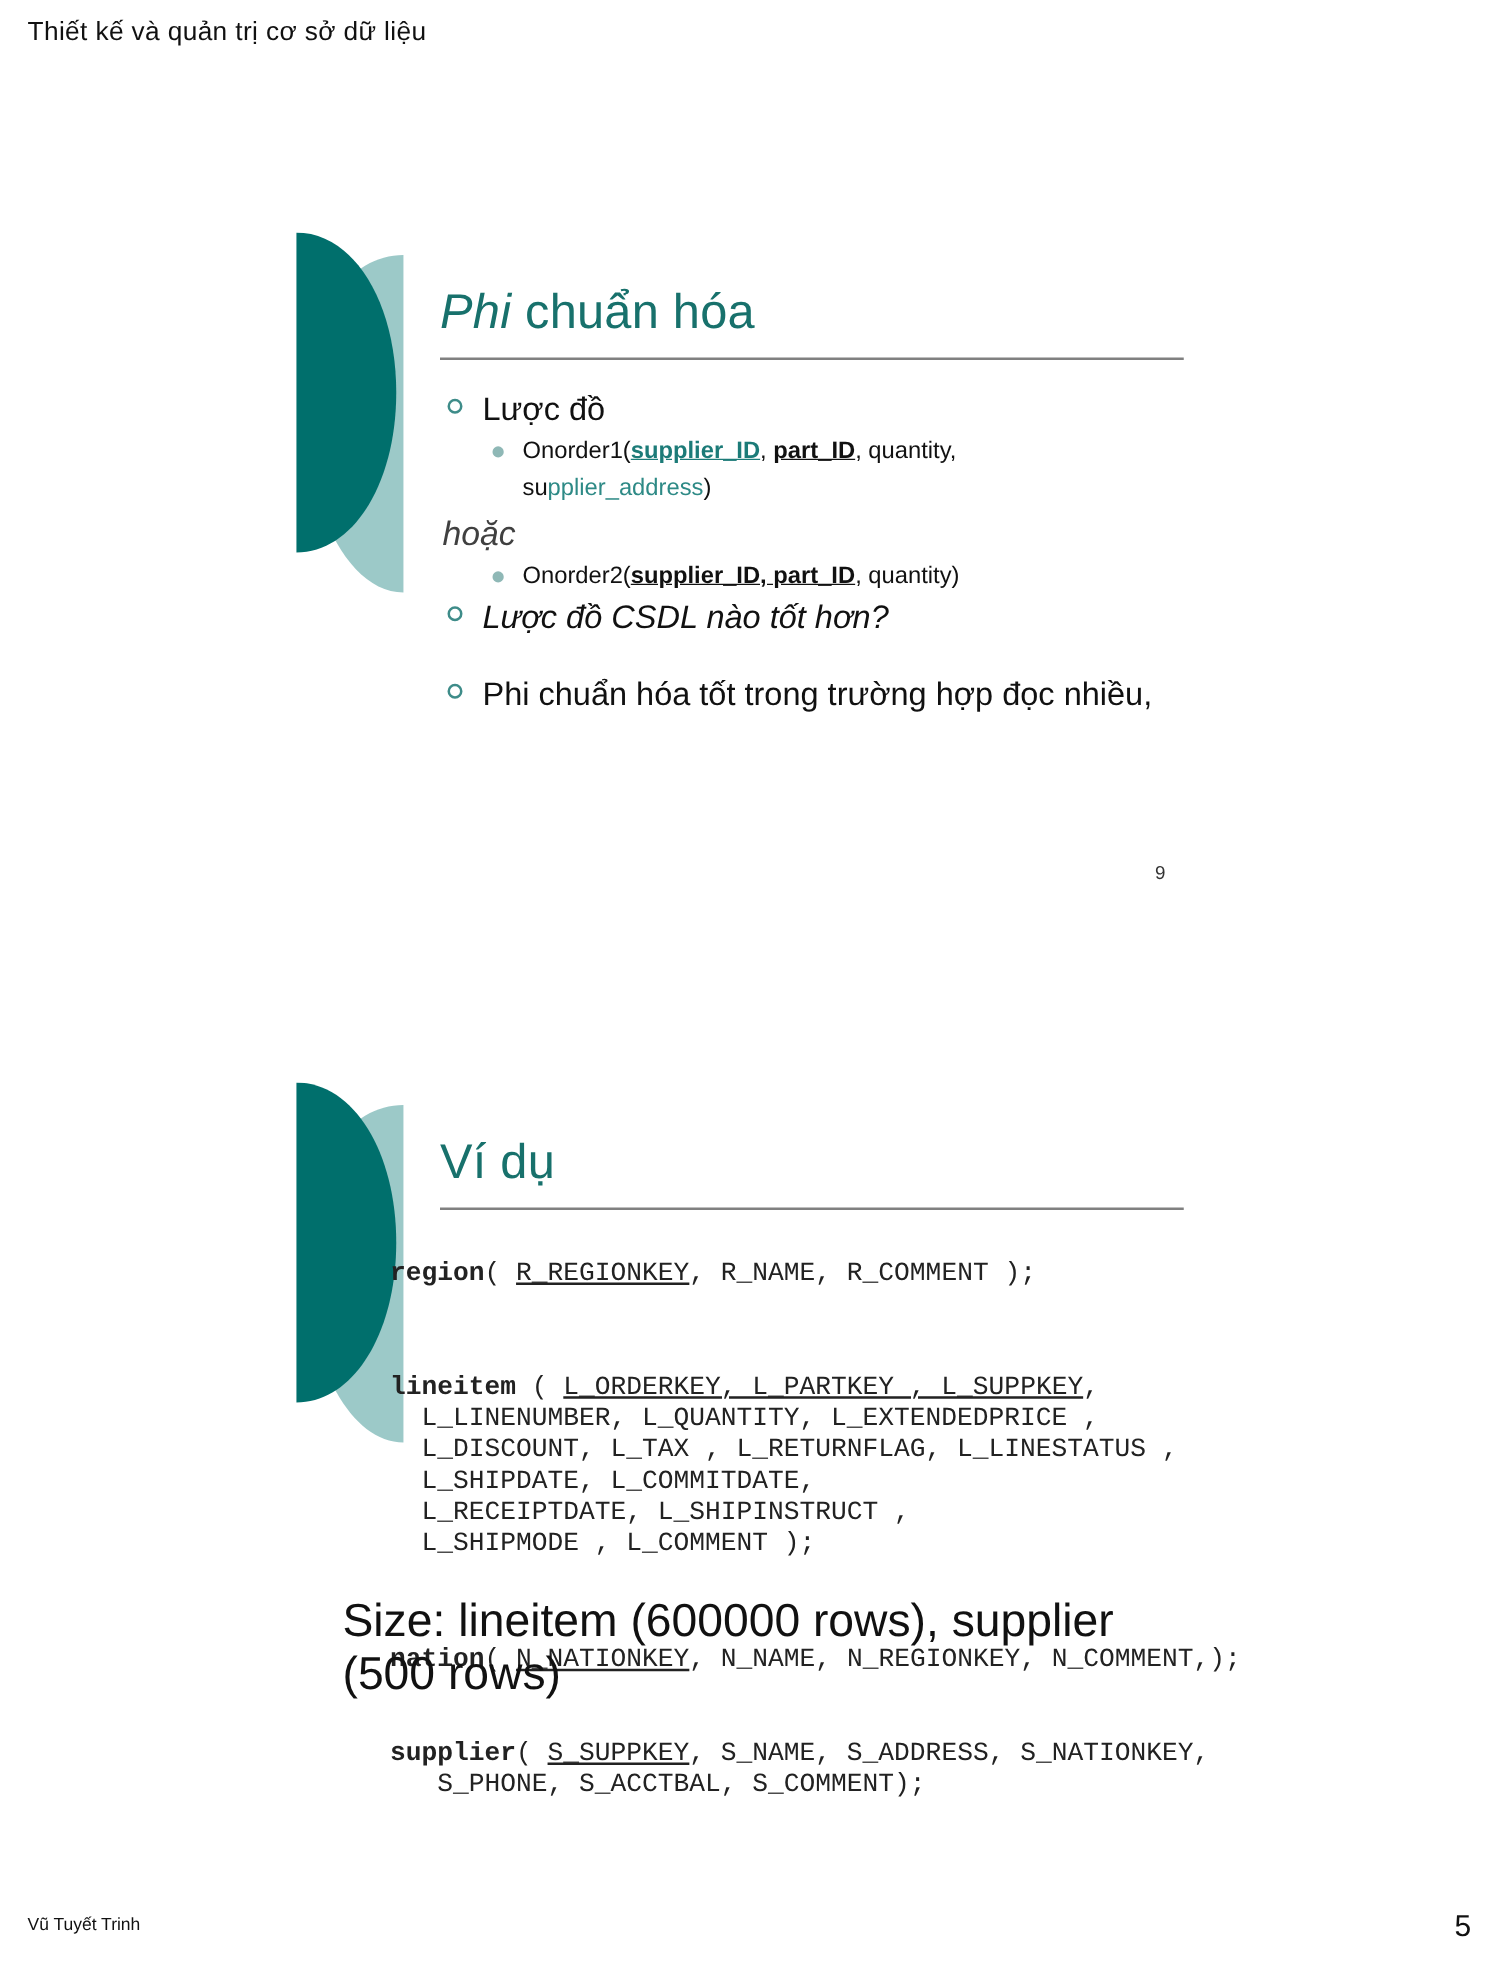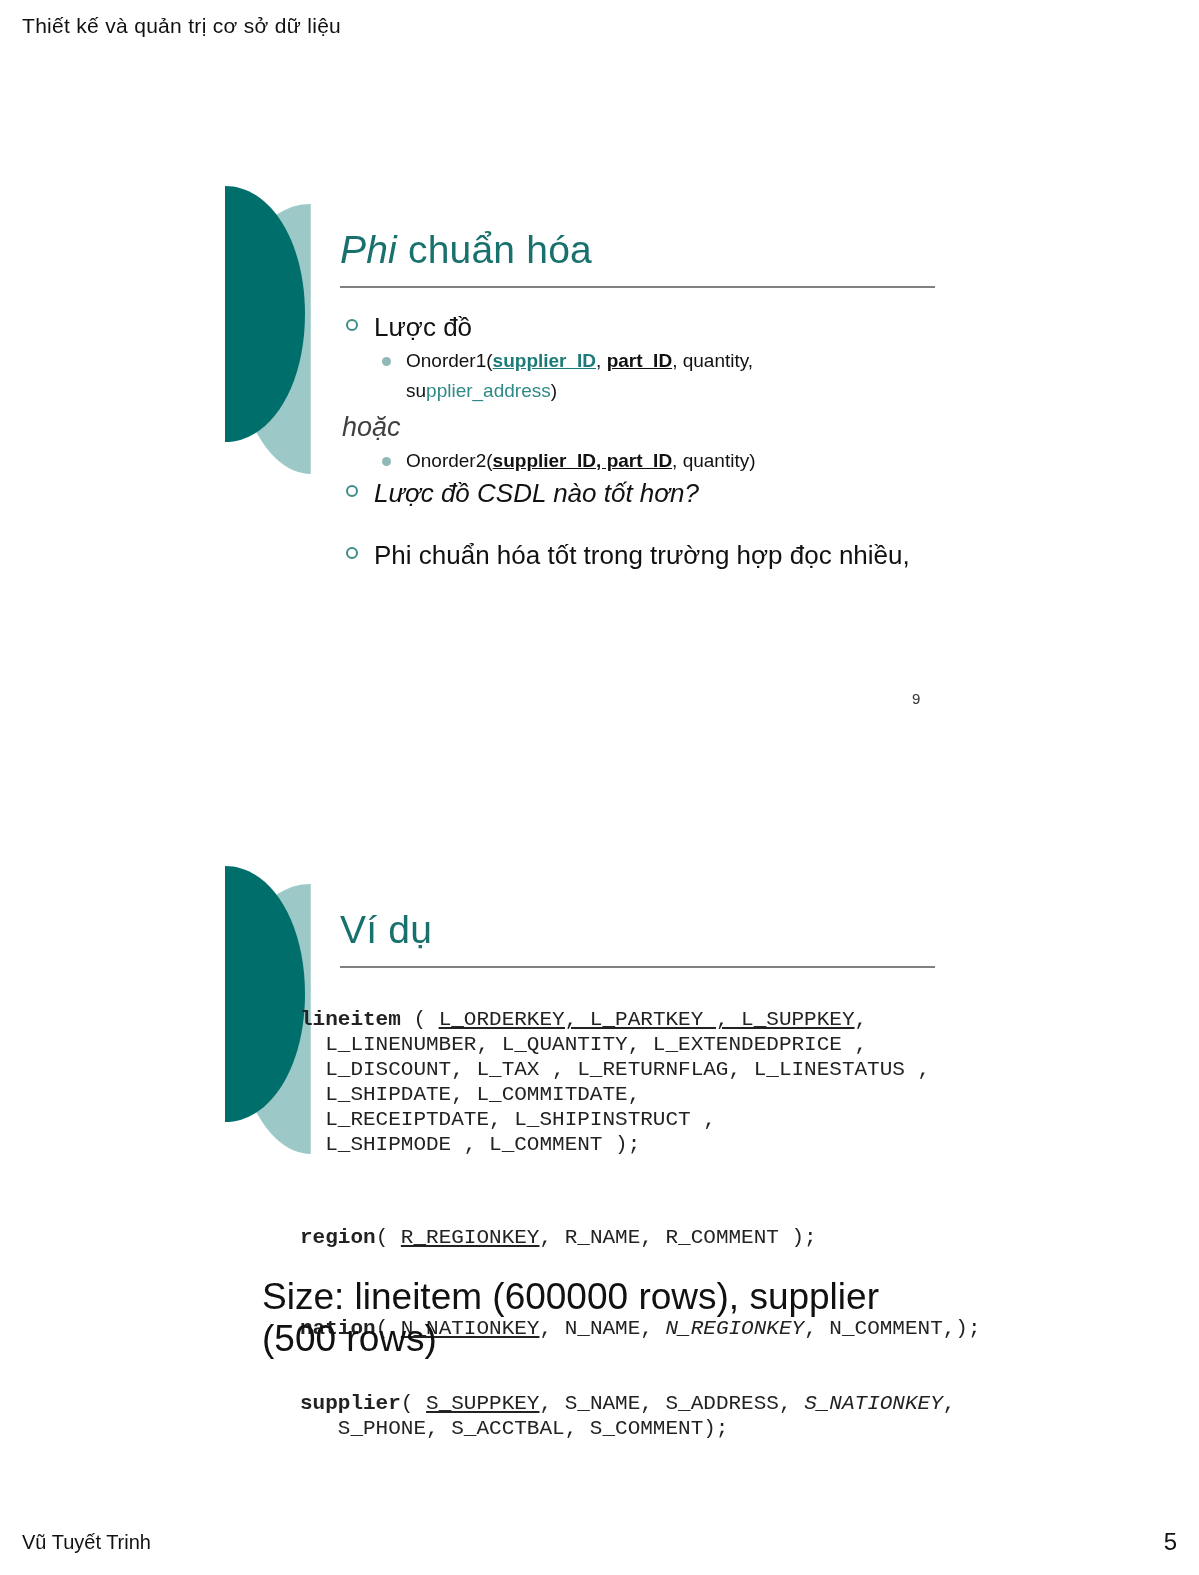--- a/index.html
+++ b/index.html
@@ -23,36 +23,36 @@
     top: 14px;
     font-size: 21px;
     letter-spacing: .3px;
     color: #111111;
     white-space: nowrap;
   }
   .page-footer-left {
     position: absolute;
     left: 22px;
     top: 1531px;
-    font-size: 20px;
+    font-size: 14px;
     color: #111111;
     white-space: nowrap;
   }
   .page-footer-right {
     position: absolute;
     right: 22px;
     top: 1528px;
     font-size: 24px;
     color: #111111;
   }
 
   
   .slide {
     position: absolute;
-    left: 0;
+    left: 12px;
     width: 1032px;
   }
   #slide-1 { top: 150px;  height: 600px; }
   #slide-2 { top: 830px;  height: 590px; }
 
   
   .deco {
     position: absolute;
     left: 225px;
     top: 36px;
@@ -154,21 +154,21 @@
     left: 300px;
     top: 152px;
     font-family: "Liberation Mono", "DejaVu Sans Mono", monospace;
     font-size: 21px;
     line-height: 25px;
     color: #222222;
     white-space: pre;
   }
   .code .tbl { font-weight: bold; }
   .code .pk  { text-decoration: underline; }
-  .code .fk  { font-style: italic; }
+  .code .fk  { }
   .code-block { margin-bottom: 16px; }
   .code-block.first { margin-bottom: 18px; }
 
   
   .size-lines {
     position: absolute;
     left: 262px;
     top: 446px;
     width: 700px;
     font-size: 37px;
@@ -237,29 +237,29 @@
     <svg width="150" height="290" viewBox="0 0 150 290" xmlns="http://www.w3.org/2000/svg">
       <path d="M0,125 C0,46 32,0 72,0 L72,270 C32,270 0,204 0,125 Z" fill="#9CC9C8" transform="translate(8,18) scale(1.08,1.0)"></path>
       <path d="M0,0 C46,0 80,56 80,128 C80,200 46,256 0,256 Z" fill="#006F6C"></path>
     </svg>
   </div>
 
   <div class="slide-title">Ví dụ</div>
   <div class="title-rule"></div>
 
   <div class="code">
+<div class="code-block"><span class="tbl">region</span><span>( </span><span class="pk">R_REGIONKEY</span><span>, R_NAME, R_COMMENT );</span></div>
+
 <div class="code-block first"><span class="tbl">lineitem</span><span> ( </span><span class="pk">L_ORDERKEY, L_PARTKEY , L_SUPPKEY</span><span>,</span>
 <span>  L_LINENUMBER, L_QUANTITY, L_EXTENDEDPRICE ,</span>
 <span>  L_DISCOUNT, L_TAX , L_RETURNFLAG, L_LINESTATUS ,</span>
 <span>  L_SHIPDATE, L_COMMITDATE,</span>
 <span>  L_RECEIPTDATE, L_SHIPINSTRUCT ,</span>
 <span>  L_SHIPMODE , L_COMMENT );</span></div>
 
-<div class="code-block"><span class="tbl">region</span><span>( </span><span class="pk">R_REGIONKEY</span><span>, R_NAME, R_COMMENT );</span></div>
-
 <div><span class="tbl">nation</span><span>( </span><span class="pk">N_NATIONKEY</span><span>, N_NAME, </span><span class="fk">N_REGIONKEY</span><span>, N_COMMENT,);</span></div>
 
 <div><span class="tbl">supplier</span><span>( </span><span class="pk">S_SUPPKEY</span><span>, S_NAME, S_ADDRESS, </span><span class="fk">S_NATIONKEY</span><span>,</span>
 <span>   S_PHONE, S_ACCTBAL, S_COMMENT);</span></div>
   </div>
 
   <div class="size-lines">
     <div class="l1">Size: lineitem (600000 rows), supplier (500 rows)</div>
   </div>
 </div>

